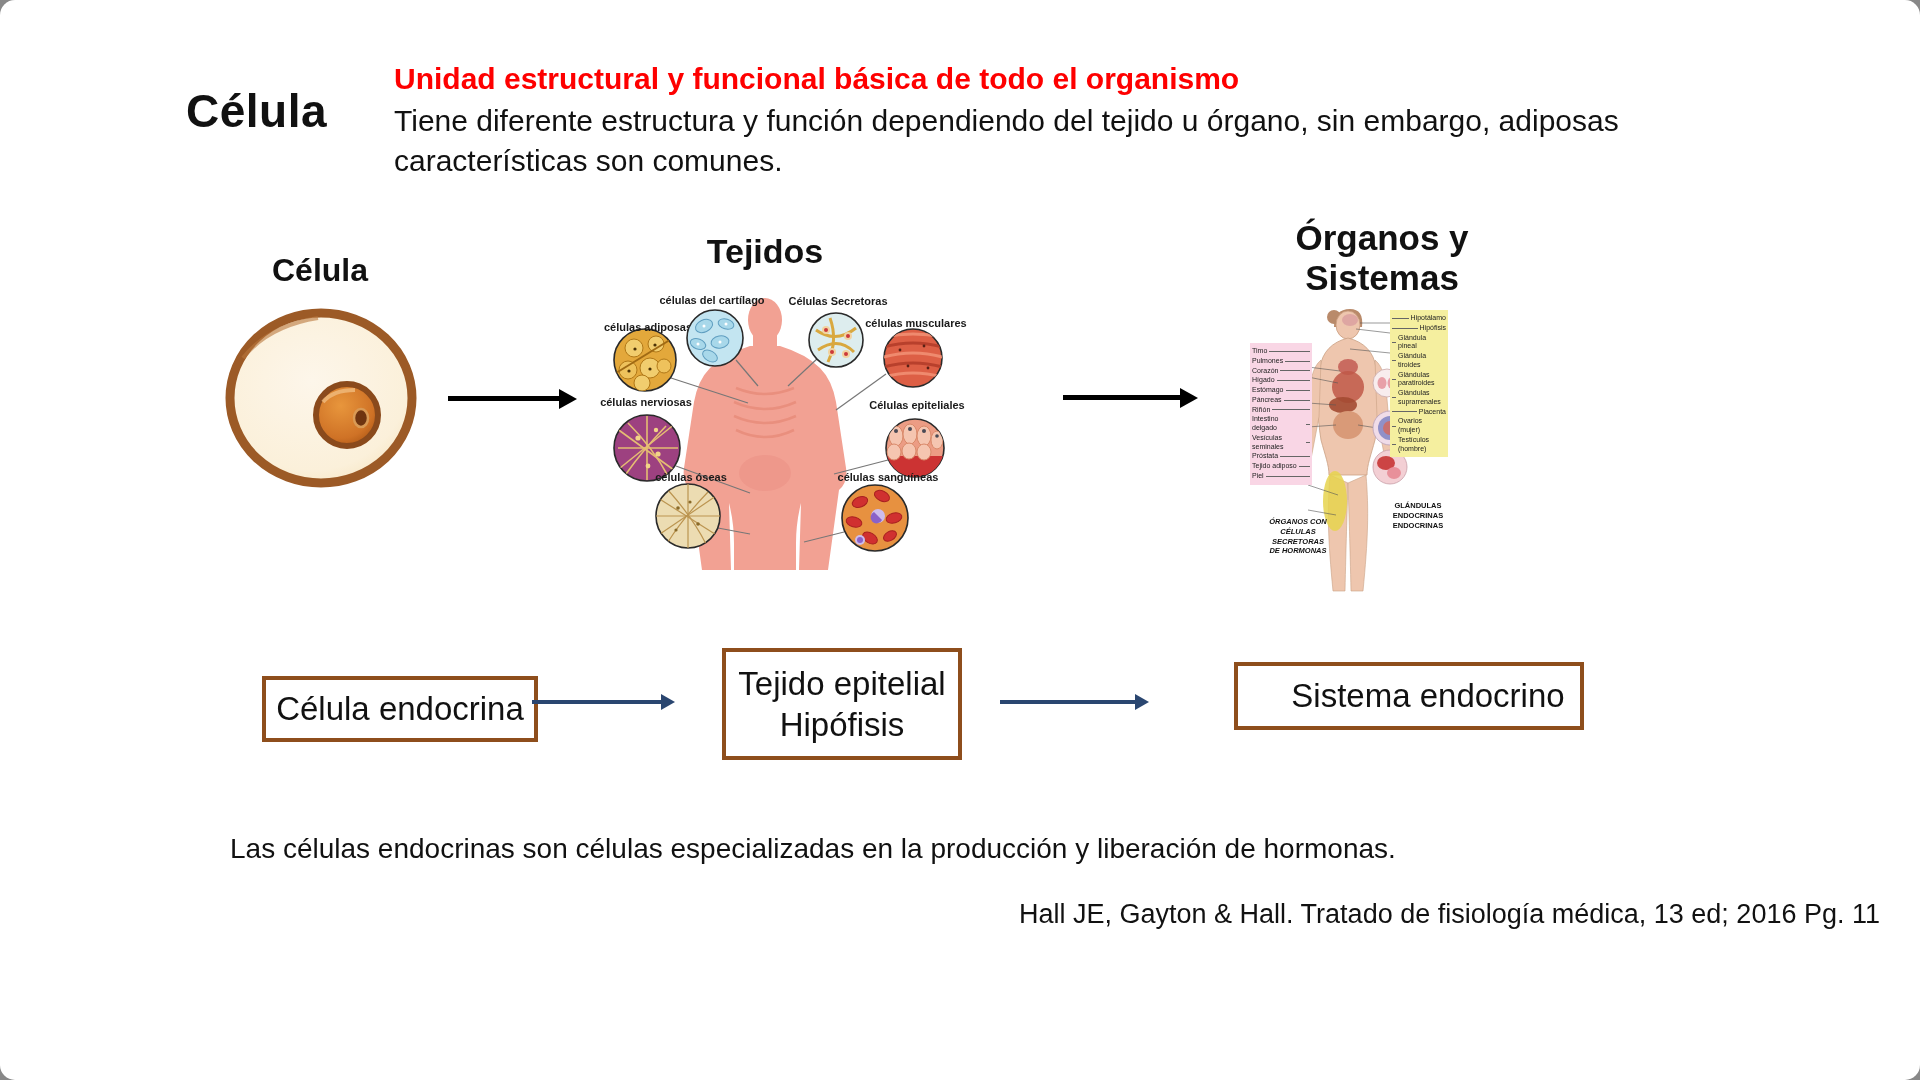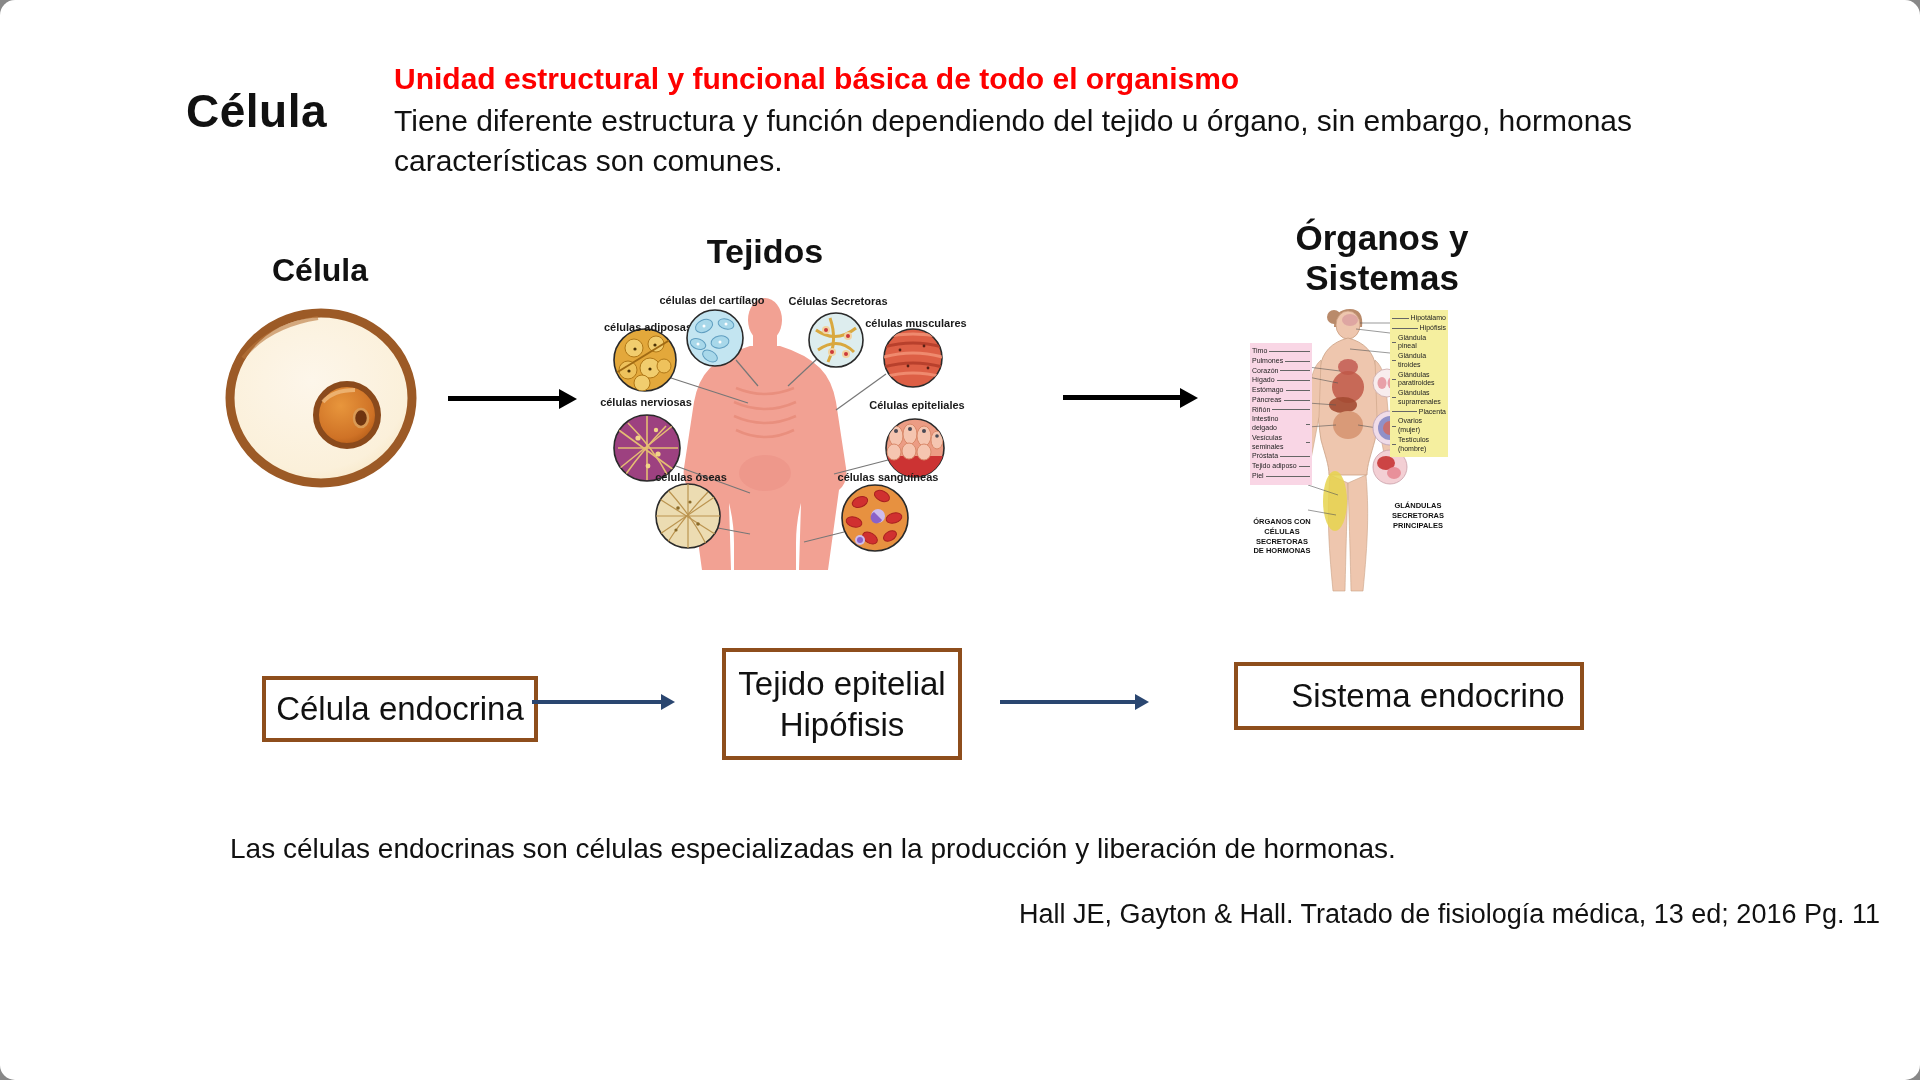--- a/index.html
+++ b/index.html
@@ -35,32 +35,32 @@
   .statement{left:230px;top:833px;font-size:28px;font-weight:normal;}
   .citation{right:40px;top:886px;font-size:27px;margin-top:13px;}
   
   .organs-fig{left:1250px;top:305px;width:200px;height:295px;}
   .organ-panel{position:absolute;font-size:7px;line-height:1.25;color:#222;padding:3px 2px;}
   .organ-panel.left{left:0;top:38px;width:58px;background:#f9d6e5;}
   .organ-panel.right{left:140px;top:5px;width:54px;background:#f5ef9f;}
   .organ-item{display:flex;align-items:center;gap:2px;margin:1px 0;}
   .organ-item .tick{flex:1 0 4px;border-top:1px solid #666;height:0;}
   .organ-caption{position:absolute;font-size:7.5px;font-weight:bold;text-align:center;line-height:1.3;color:#111;}
-  .organ-caption.left{left:0;top:212px;width:64px;}
+  .organ-caption.left{left:16px;top:212px;width:64px;font-style:italic;}
   .organ-caption.right{left:138px;top:196px;width:60px;}
   .fig-svg{position:absolute;left:0;top:0;}
 </style>
 </head>
 <body>
 
 <div class="slide">
 
   <div class="abs main-title">Célula</div>
   <div class="abs sub-red">Unidad estructural y funcional básica de todo el organismo</div>
-  <div class="abs sub-line1">Tiene diferente estructura y función dependiendo del tejido u órgano, sin embargo, hormonas</div>
+  <div class="abs sub-line1">Tiene diferente estructura y función dependiendo del tejido u órgano, sin embargo, adiposas</div>
   <div class="abs sub-line2">características son comunes.</div>
 
   <div class="abs col-head cell">Célula</div>
   <div class="abs col-head tissues">Tejidos</div>
   <div class="abs col-head organs">Órganos y Sistemas</div>
 
   <svg class="abs" style="left:223px;top:308px;" width="196" height="182" viewBox="0 0 196 182">
     <defs>
       <radialGradient id="cellBody" cx="45%" cy="40%" r="70%">
         <stop offset="0%" stop-color="#fdf6ea"></stop>
@@ -425,21 +425,21 @@
           <span class="tick"></span>
           <span>Ovarios (mujer)</span>
         </div>
       <div class="organ-item">
           <span class="tick"></span>
           <span>Testículos (hombre)</span>
         </div>
     </div>
 
     <div class="organ-caption left">ÓRGANOS CON CÉLULAS SECRETORAS DE HORMONAS</div>
-    <div class="organ-caption right">GLÁNDULAS SECRETORAS PRINCIPALES</div>
+    <div class="organ-caption right">GLÁNDULAS ENDOCRINAS ENDOCRINAS</div>
   </div>
 
   <div class="abs flow-box box1">
     <span>Célula endocrina</span>
   </div>
   <div class="abs arrow-navy" style="left:532px;top:700px;width:130px;"></div>
   <div class="abs flow-box box2">
     <span>Tejido epitelial</span>
     <span>Hipófisis</span>
   </div>

